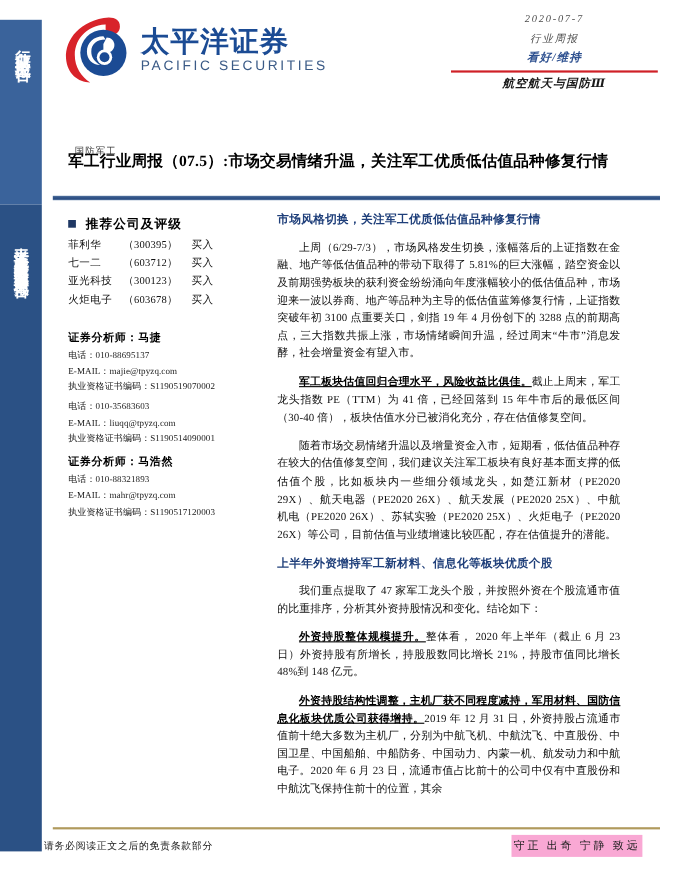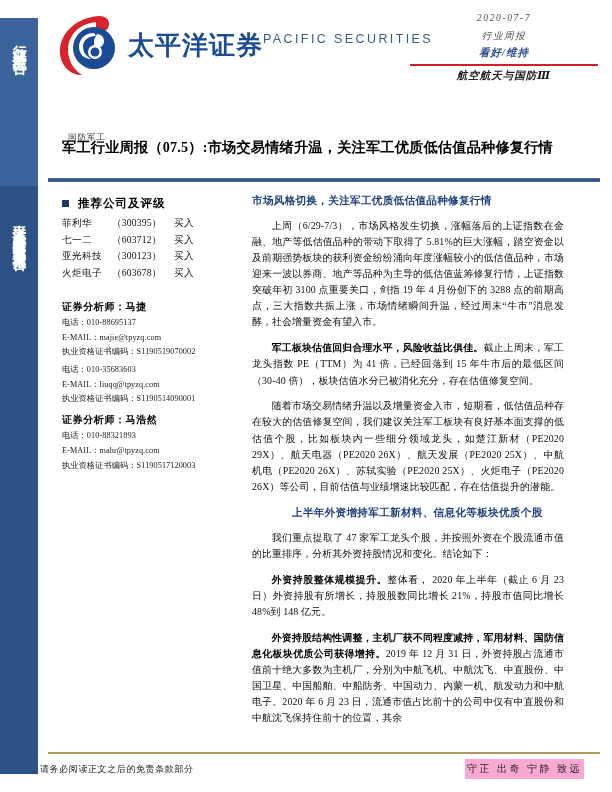--- a/index.html
+++ b/index.html
@@ -76,20 +76,21 @@
   }
   #logo-mark {
     position: relative;
     width: 66px;
     height: 66px;
     flex: none;
   }
   #logo-wordmark {
     margin-left: 6px;
     display: flex;
+    flex-direction: column;
     justify-content: center;
   }
   #logo-cn {
     font-family: "Liberation Sans", "DejaVu Sans", sans-serif;
     font-weight: bold;
     font-size: 26px;
     color: #1b4b94;
     letter-spacing: 1px;
     line-height: 1.08;
   }
@@ -224,34 +225,35 @@
     width: 312px;
   }
   .sec-heading {
     font-size: 10.6px;
     font-weight: bold;
     color: #1f3f7a;
     letter-spacing: 0.3px;
     line-height: 1.35;
     margin-bottom: 7px;
   }
-  .sec-heading.spaced { margin-top: 11px; margin-left: 40px; }
+  .sec-heading.spaced { margin-top: 11px; }
   .body-para {
     font-size: 9.9px;
     line-height: 1.62;
     color: #0d0d0d;
     text-align: justify;
     text-justify: inter-ideograph;
     margin-bottom: 7px;
     text-indent: 2em;
     letter-spacing: 0.15px;
   }
   .body-para .lead {
     font-weight: bold;
     color: #000000;
+    text-decoration: underline;
   }
 
   
   #footer-rule {
     position: absolute;
     left: 48px;
     top: 752px;
     width: 552px;
     height: 2.2px;
     background: #b09a5c;

